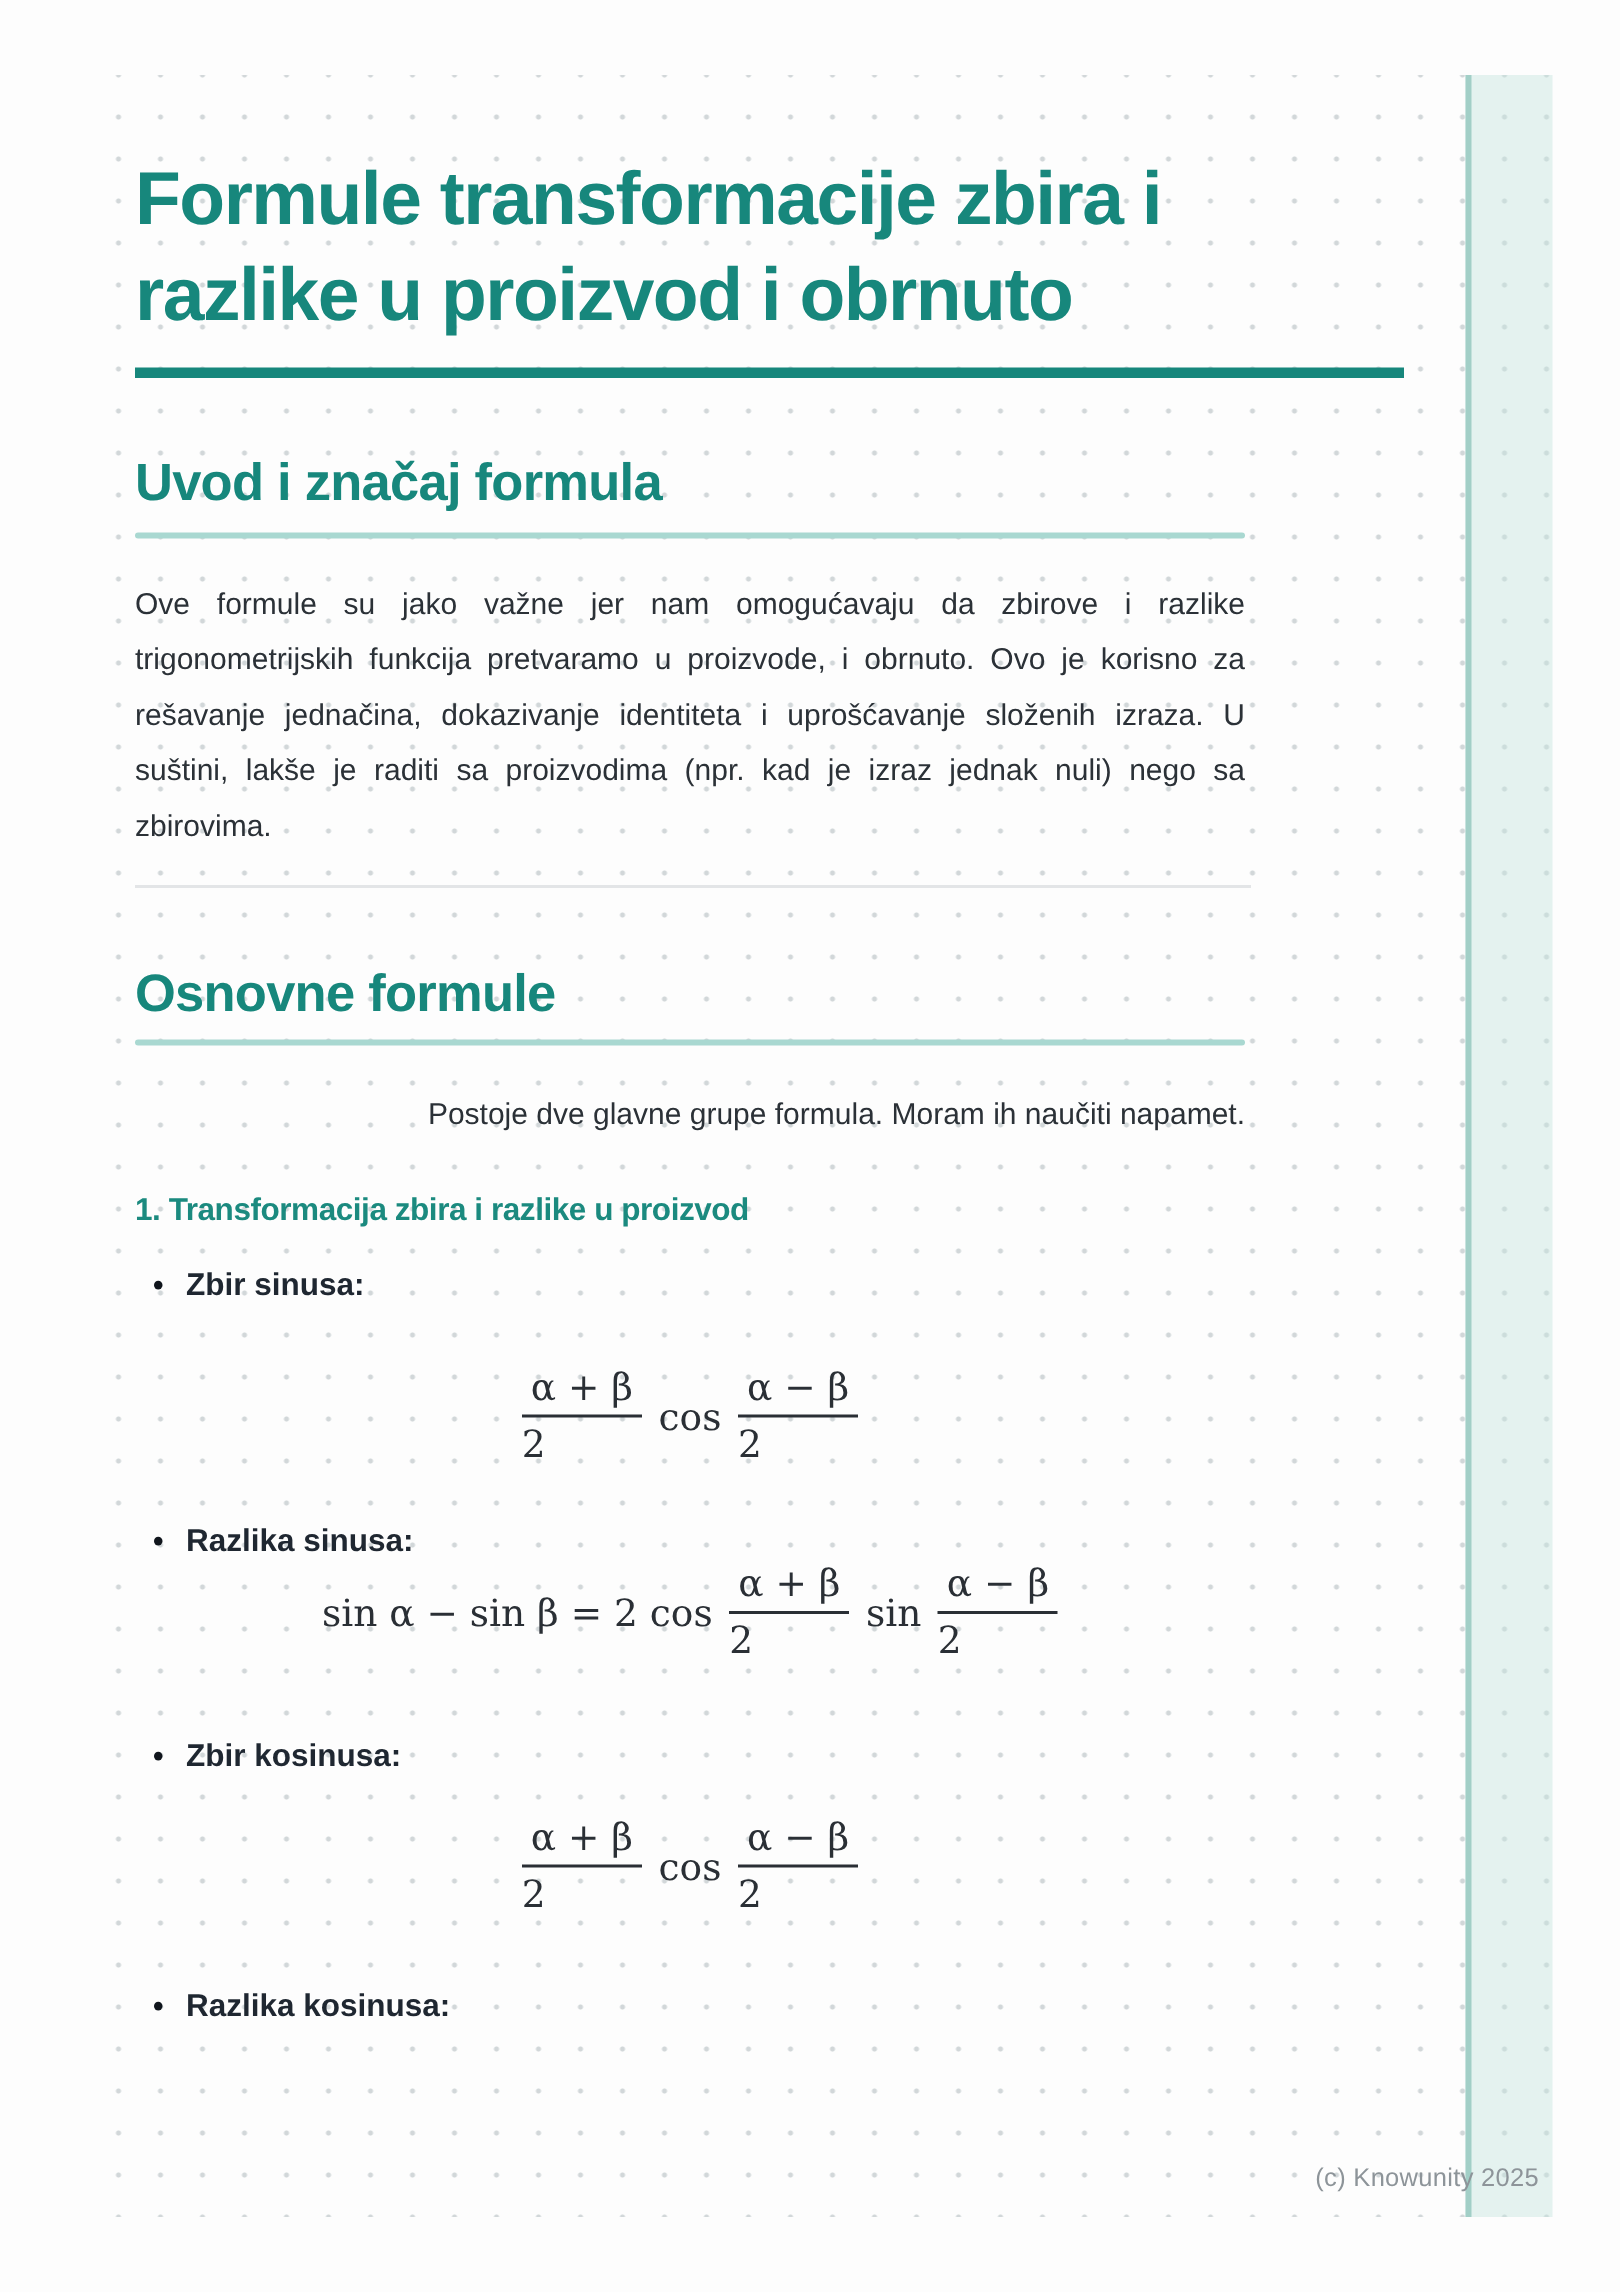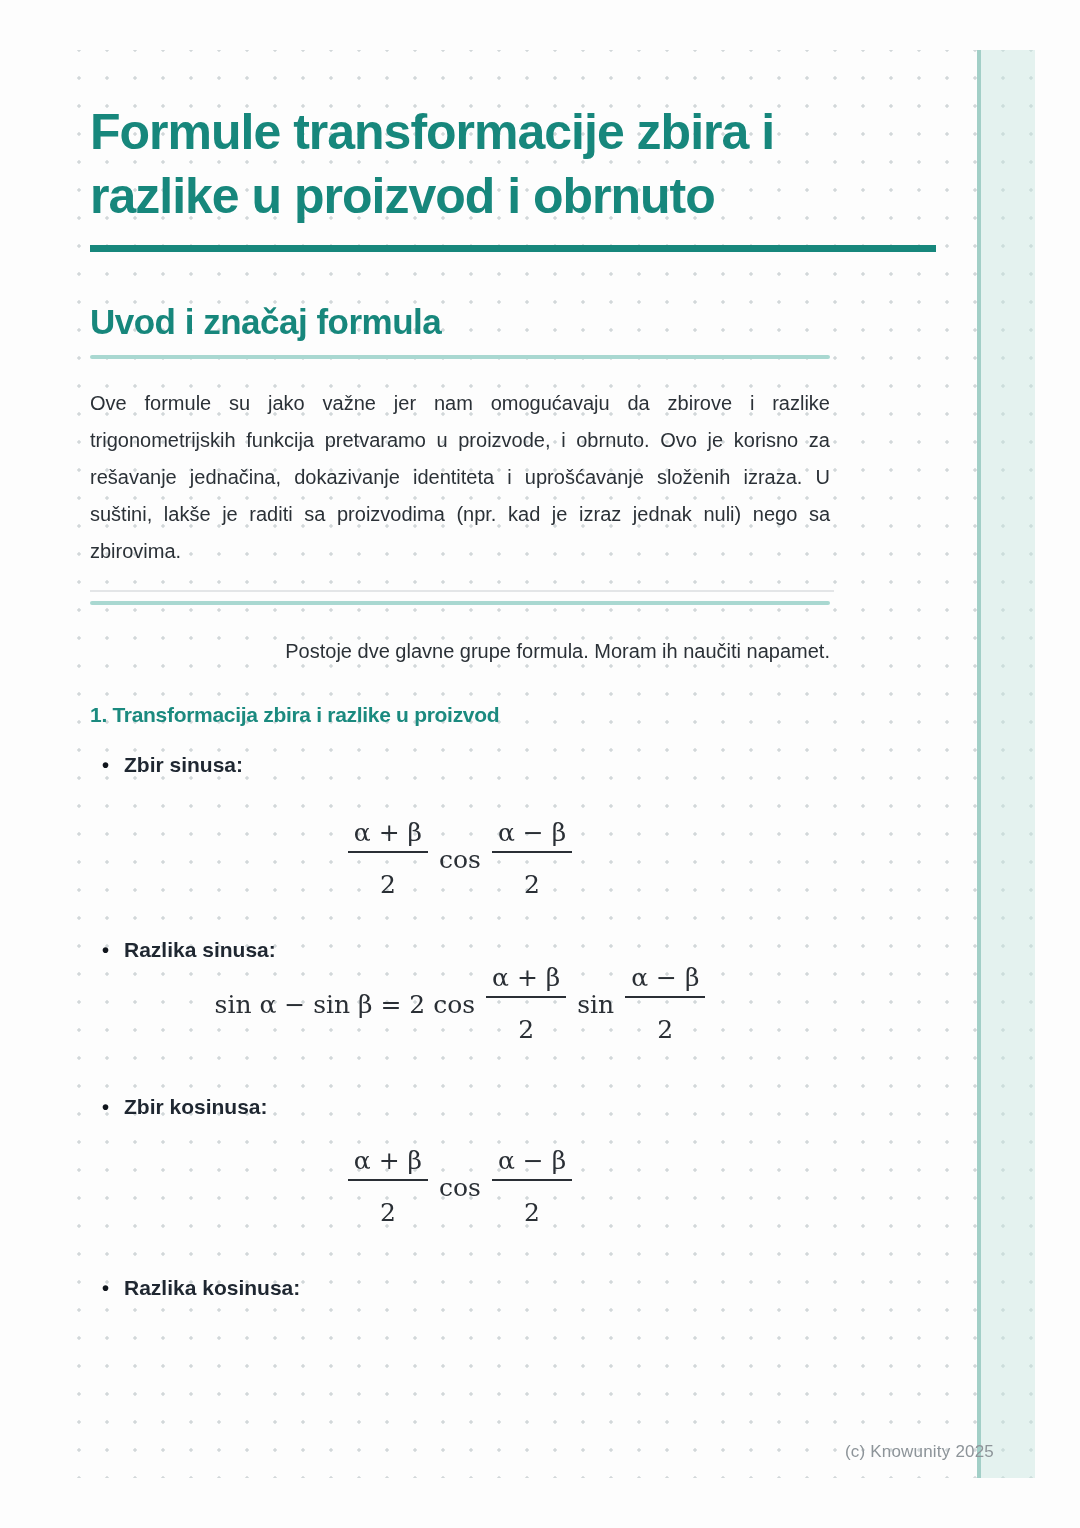--- a/index.html
+++ b/index.html
@@ -78,27 +78,27 @@
   .formula{
     width:740px;
     display:flex;justify-content:center;align-items:center;gap:11px;
     font-family:"DejaVu Serif", serif;
     font-size:25px;color:#2a2f35;
   }
   .f-1{margin-top:40px;}
   .f-2{}
   .f-3{margin-top:26px;}
   .frac{
-    display:inline-flex;flex-direction:column;align-items:center;
-    line-height:1.2;font-size:25px;gap:14px;
+    display:inline-flex;flex-direction:column;
+    line-height:1.2;font-size:25px;
   }
   .frac .num{padding:0 6px 3px;border-bottom:2px solid #2a2f35;}
   .frac .den{padding-top:3px;}
   .footer{
-    position:absolute;top:1442px;right:86px;
+    position:absolute;top:1442px;right:54px;
     font-size:17px;color:#8d9499;letter-spacing:0.2px;
   }
 </style>
 </head>
 <body>
 
 <div class="page">
 
   <div class="dot-area"></div>
   <div class="stripe"></div>
@@ -111,20 +111,21 @@
     </h1>
     <div class="title-rule"></div>
 
     <h2 class="h2 h2-a">Uvod i značaj formula</h2>
     <div class="h2-underline u-a"></div>
 
     <p class="body-text justify p-intro">Ove formule su jako važne jer nam omogućavaju da zbirove i razlike trigonometrijskih funkcija pretvaramo u proizvode, i obrnuto. Ovo je korisno za rešavanje jednačina, dokazivanje identiteta i uprošćavanje složenih izraza. U suštini, lakše je raditi sa proizvodima (npr. kad je izraz jednak nuli) nego sa zbirovima.</p>
 
     <div class="divider"></div>
 
+    <h2 class="h2 h2-b">Osnovne formule</h2>
     <div class="h2-underline u-b"></div>
 
     <p class="body-text p-osnovne">Postoje dve glavne grupe formula. Moram ih naučiti napamet.</p>
 
     <h3 class="h3">1. Transformacija zbira i razlike u proizvod</h3>
 
 
     <div class="bullet bl-1">
       <span class="dot">•</span>
       <span>Zbir sinusa:</span>

